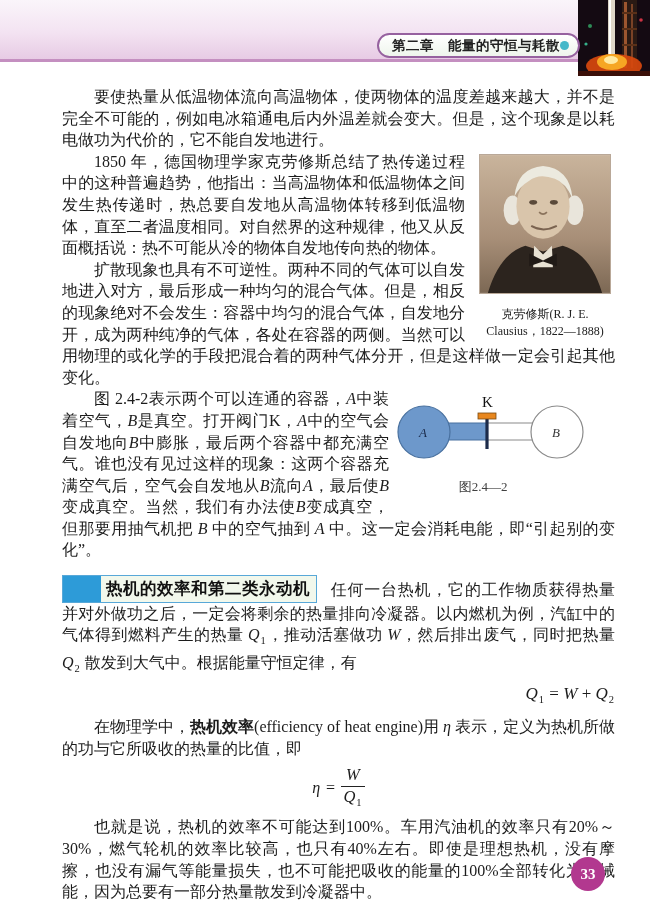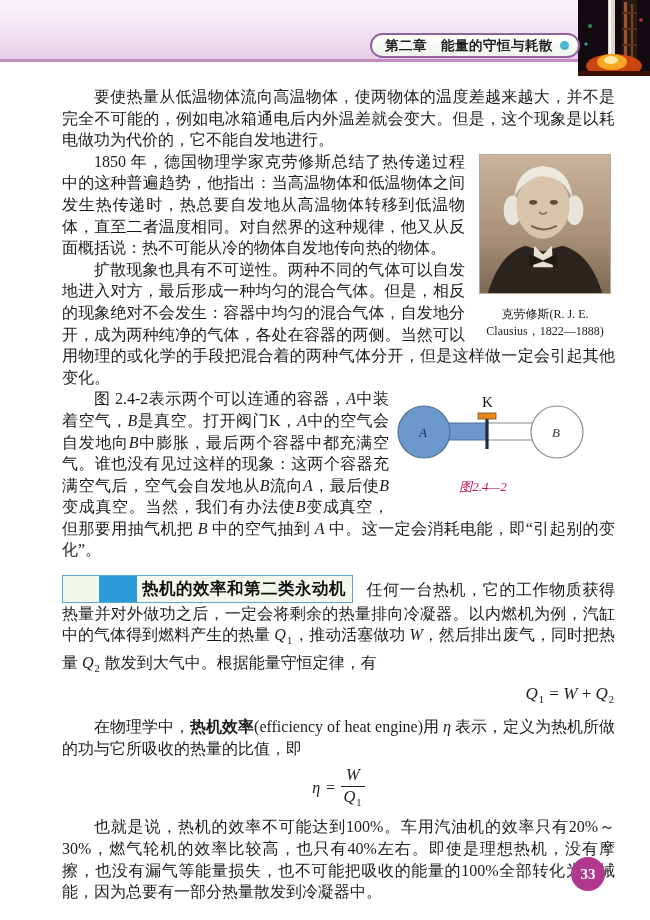--- a/index.html
+++ b/index.html
@@ -10,21 +10,21 @@
     color:#1c1c1c;
   }
   
   .band {
     position:absolute; top:0; left:0; width:650px; height:62px;
     background:linear-gradient(to bottom,#faf5fa 0%,#f3e3f2 55%,var(--band-pink,#e7cbe4) 100%);
     border-bottom:3px solid var(--band-line,#c48fc0);
   }
   .badge {
     position:absolute; top:33px; right:70px; height:25px;
-    display:flex; align-items:center; gap:7px;
+    display:flex; align-items:center; 
     padding:0 9px 0 13px;
     background:linear-gradient(to bottom,#ffffff,#eef5ec);
     border:2px solid var(--badge-border,#96619f); border-radius:14px;
     font-weight:bold; font-size:13.5px; letter-spacing:.5px; color:#222;
     z-index:3;
   }
   .badge .dot { width:9px; height:9px; border-radius:50%; background:var(--badge-dot,#45b8c9); }
   .rocket { position:absolute; top:0; right:0; width:72px; height:76px; z-index:2; }
   
   .content {
@@ -35,27 +35,27 @@
   .para { text-indent:2em; }
   .i { font-style:italic; }
   .b { font-weight:bold; font-family:Liberation Sans, sans-serif; }
   .sub { font-size:10.5px; vertical-align:-4px; margin:0 1px; }
   
   .portrait-fig { float:right; width:140px; margin:3px 0 4px 10px; text-align:center; }
   .portrait-photo { width:132px; height:140px; margin:0 auto; border:1px solid #b9a898; display:block; }
   .portrait-cap { font-size:12px; line-height:17px; margin-top:12px; color:#222; }
   
   .diagram-fig { float:right; width:218px; margin:4px 0 2px 8px; }
-  .diagram-cap { font-size:13px; margin-top:4px; text-align:center; padding-right:46px; color:#be185d;font-style:italic; }
+  .diagram-cap { font-size:13px; margin-top:4px; text-align:center; padding-right:46px; color:#404040; }
   
   .para-heading { text-indent:0; margin-top:14px; }
   .heading-box {
     display:inline-flex; align-items:stretch; vertical-align:-7px;
     border:1px solid var(--heading-border,#58a8d8);
-    background:var(--heading-bg,#f2f8ec); margin-right:13px;padding-left:36px;
+    background:var(--heading-bg,#f2f8ec); margin-right:13px;
   }
   .heading-bar { display:inline-block; width:38px; background:var(--heading-bar,#2d9bd8); }
   .heading-text {
     padding:2px 6px 2px 5px; font-weight:bold; font-size:16.5px; color:#111;
     font-family:"Liberation Sans","DejaVu Sans",sans-serif; letter-spacing:.5px;
   }
   
   .formula { text-align:right; text-indent:0; font-size:17px; margin:4px 0 5px; }
   .formula-eta { display:flex; justify-content:center; align-items:center; gap:6px; margin:7px 0 8px; }
   .frac { display:inline-flex; flex-direction:column; align-items:center; line-height:1.12; font-size:16.5px; }

